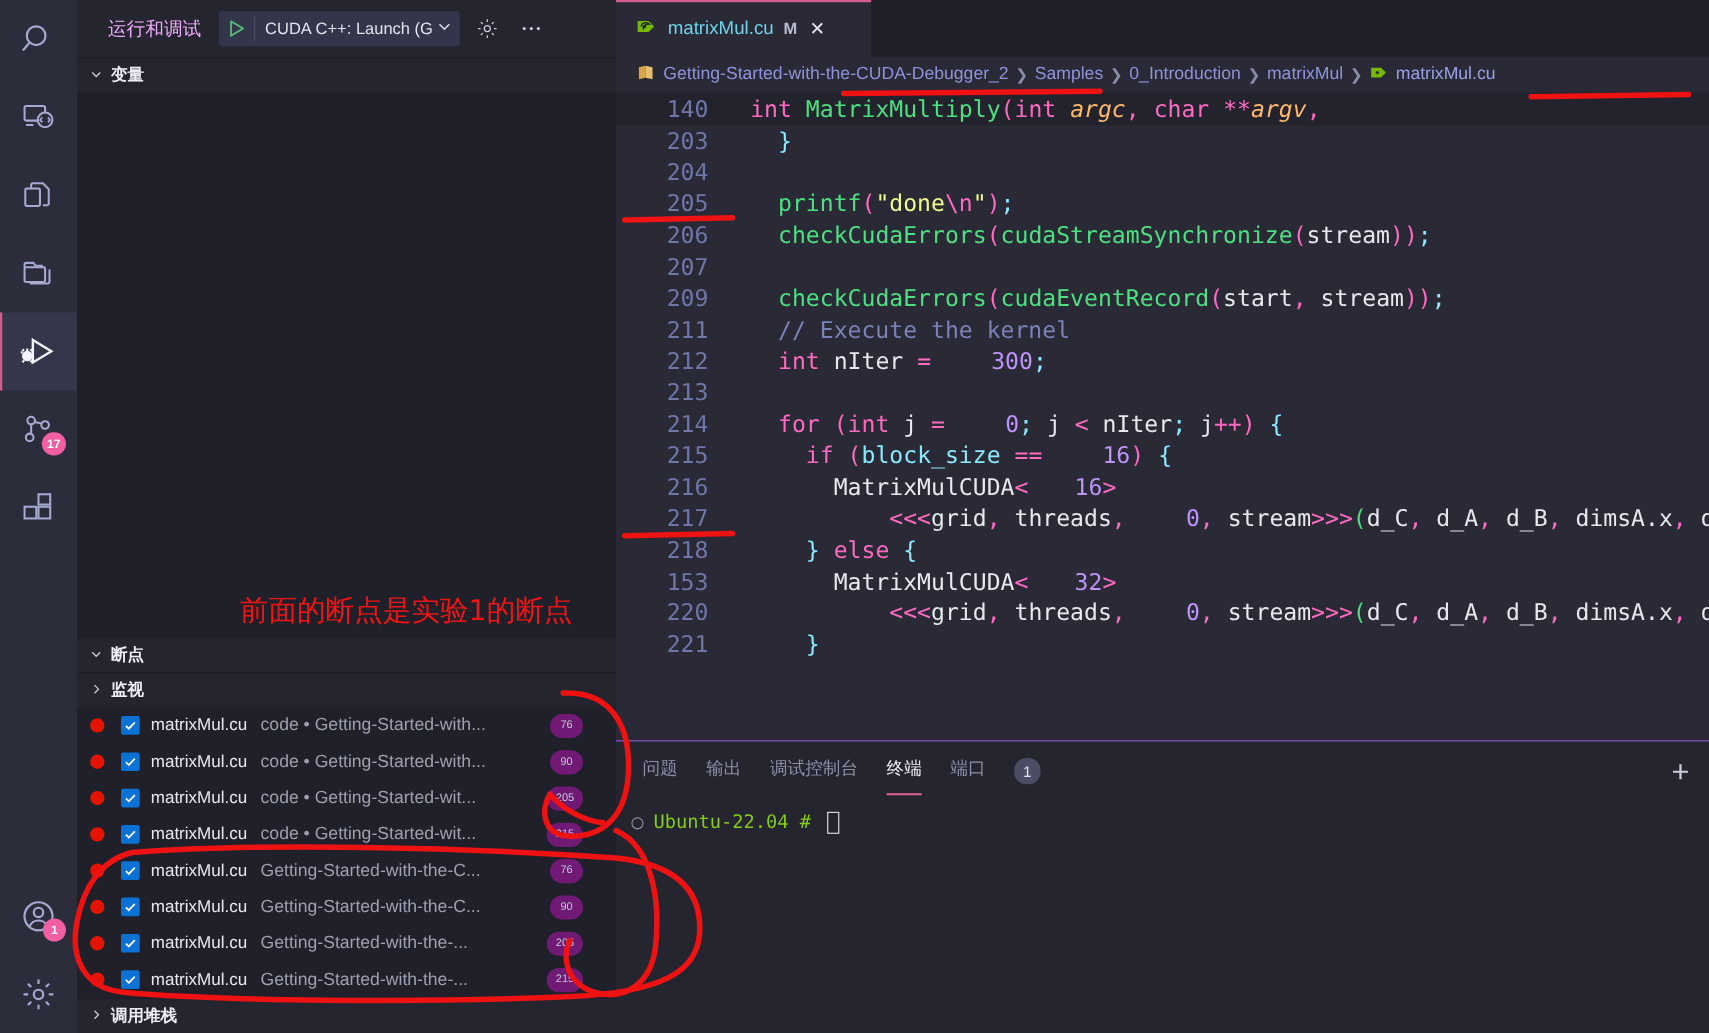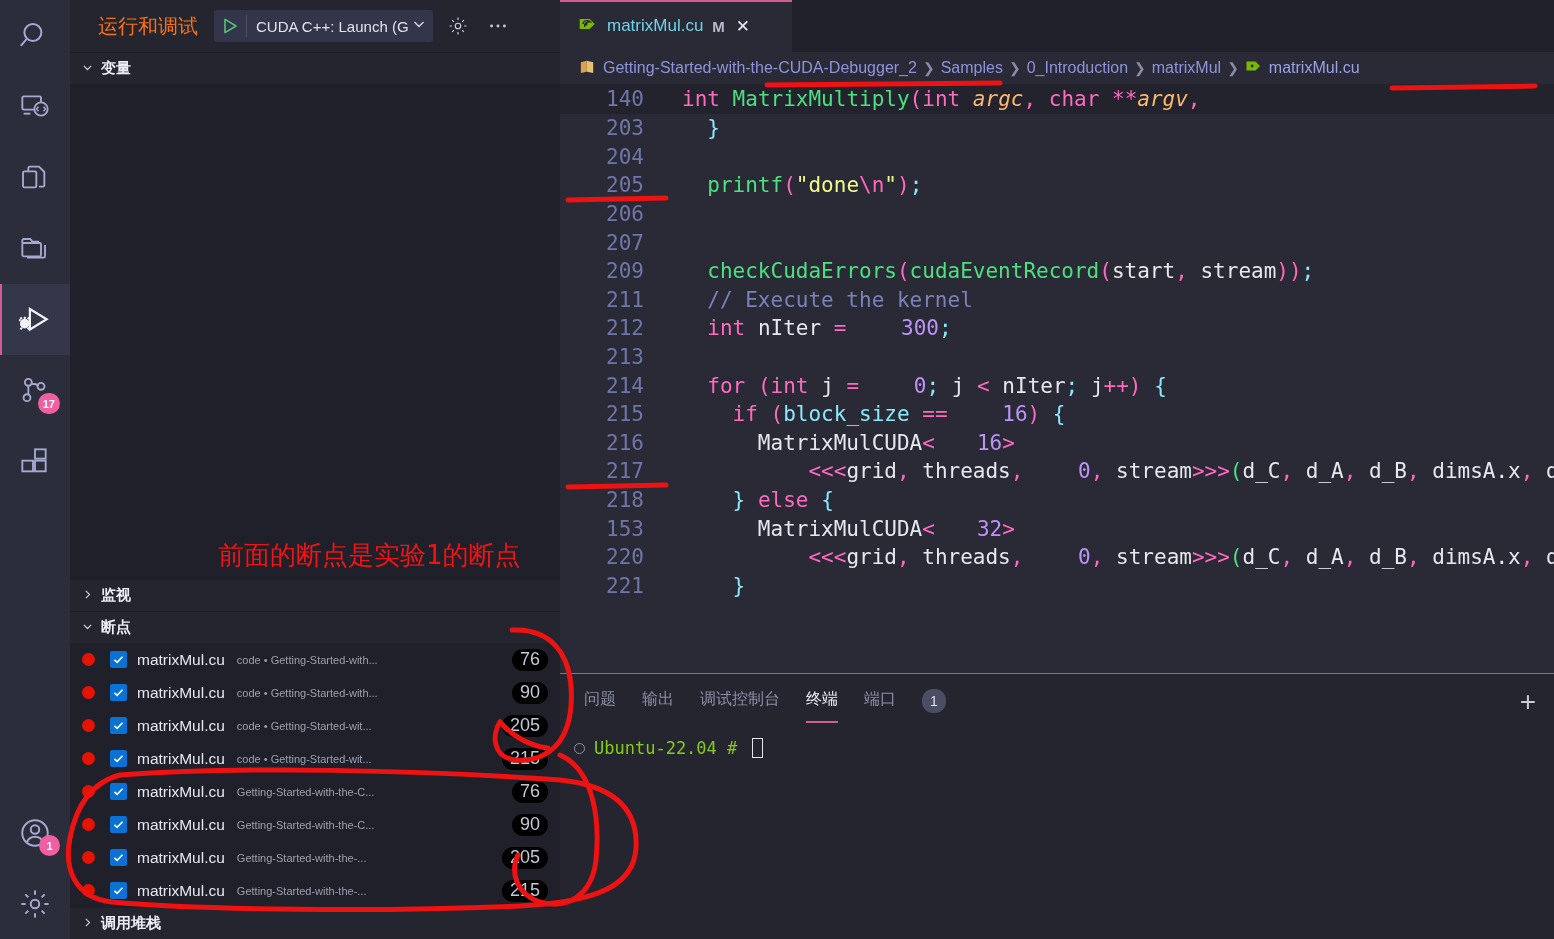--- a/index.html
+++ b/index.html
@@ -41,21 +41,21 @@
   
   .sidebar {
     position: absolute; left: 70px; top: 0; width: 490px; height: 939px;
     background: #24252F;
     display: flex; flex-direction: column;
   }
   .sb-title {
     height: 52px; display: flex; align-items: center;
     padding-left: 28px; gap: 10px;
   }
-  .sb-title-text { color: #f97316; font-size: 20px; }
+  .sb-title-text { color: #f0abfc; font-size: 17px; }
   .launch-box {
     display: flex; align-items: center;
     background: #33354a; border-radius: 3px; height: 32px;
     margin-left: 6px;
   }
   .play-tri {
     width: 32px; height: 32px;
     display: flex; align-items: center; justify-content: center;
   }
   .launch-sep { width: 1px; height: 22px; background: #4a4c63; }
@@ -93,29 +93,29 @@
     width: 13px; height: 13px; border-radius: 50%;
     background: #e51400; flex: 0 0 13px;
   }
   .bp-check {
     width: 17px; height: 17px; background: #0a72d4;
     border-radius: 2px; margin-left: 15px; flex: 0 0 17px;
     display: flex; align-items: center; justify-content: center;
   }
   .bp-name { color: #e6e8f0; font-size: 15.5px; margin-left: 10px; white-space: nowrap; }
   .bp-path {
-    color: #9da0b0; font-size: 11px; margin-left: 12px;
+    color: #9da0b0; font-size: 16px; margin-left: 12px;
     white-space: nowrap; overflow: hidden; text-overflow: ellipsis;
     flex: 1 1 auto;
   }
   .bp-line {
-    background: #000000; color: #c4c7d6; font-size: 18px;
+    background: #701a75; color: #c4c7d6; font-size: 10px;
     border-radius: 11px; min-width: 30px; height: 22px;
     display: flex; align-items: center; justify-content: center;
-    padding: 0 8px; margin-right: 12px; flex: 0 0 auto;
+    padding: 0 8px; margin-right: 30px; flex: 0 0 auto;
   }
 
   
   .editor {
     position: absolute; left: 560px; top: 0; width: 994px; height: 939px;
     background: #292A35;
   }
   .tabbar { height: 52px; background: #1f2029; display: flex; position: relative; }
   .tabbar::before {
     content:""; position:absolute; left:0; top:0; width: 232px; height: 2px; background: #d35c91;
@@ -336,33 +336,33 @@
       </span>
       <span class="sh-label">变量</span>
     </div>
     <div class="variables-body">
       <div class="annotation-red">前面的断点是实验1的断点</div>
     </div>
 
     <div class="section-header">
       <span class="caret">
         <svg width="13" height="13" viewBox="0 0 16 16" fill="none" stroke="#c9cbd8" stroke-width="1.5">
-            <path d="M6 3.5 L10.5 8 L6 12.5"></path>
+            <path d="M3.5 6 L8 10.5 L12.5 6"></path>
           </svg>
       </span>
-      <span class="sh-label">监视</span>
+      <span class="sh-label">断点</span>
     </div>
 
     <div class="section-header">
       <span class="caret">
         <svg width="13" height="13" viewBox="0 0 16 16" fill="none" stroke="#c9cbd8" stroke-width="1.5">
-            <path d="M3.5 6 L8 10.5 L12.5 6"></path>
+            <path d="M6 3.5 L10.5 8 L6 12.5"></path>
           </svg>
       </span>
-      <span class="sh-label">断点</span>
+      <span class="sh-label">监视</span>
     </div>
 
     <div class="bp-list">
       <div class="bp-row">
         <span class="bp-dot"></span>
         <span class="bp-check">
             <svg width="13" height="13" viewBox="0 0 16 16" fill="none" stroke="#fff" stroke-width="2">
               <path d="M3 8.4 L6.3 11.6 L13 4.6"></path>
             </svg>
           </span>
@@ -517,20 +517,21 @@
         <span class="code-text"></span>
       </div>
 
       <div class="code-line">
         <span class="gutter">205</span>
         <span class="code-text">  <span class="t-fn">printf</span><span class="t-par">(</span><span class="t-str">"done</span><span class="t-esc">\n</span><span class="t-str">"</span><span class="t-par">)</span><span class="t-cy">;</span></span>
       </div>
 
       <div class="code-line">
         <span class="gutter">206</span>
+        <span class="code-text">  <span class="t-fn">checkCudaErrors</span><span class="t-par">(</span><span class="t-fn">cudaStreamSynchronize</span><span class="t-par">(</span><span class="t-wh">stream</span><span class="t-par">))</span><span class="t-cy">;</span></span>
       </div>
 
       <div class="code-line">
         <span class="gutter">207</span>
         <span class="code-text"></span>
       </div>
 
 
       <div class="code-line">
         <span class="gutter">209</span>

